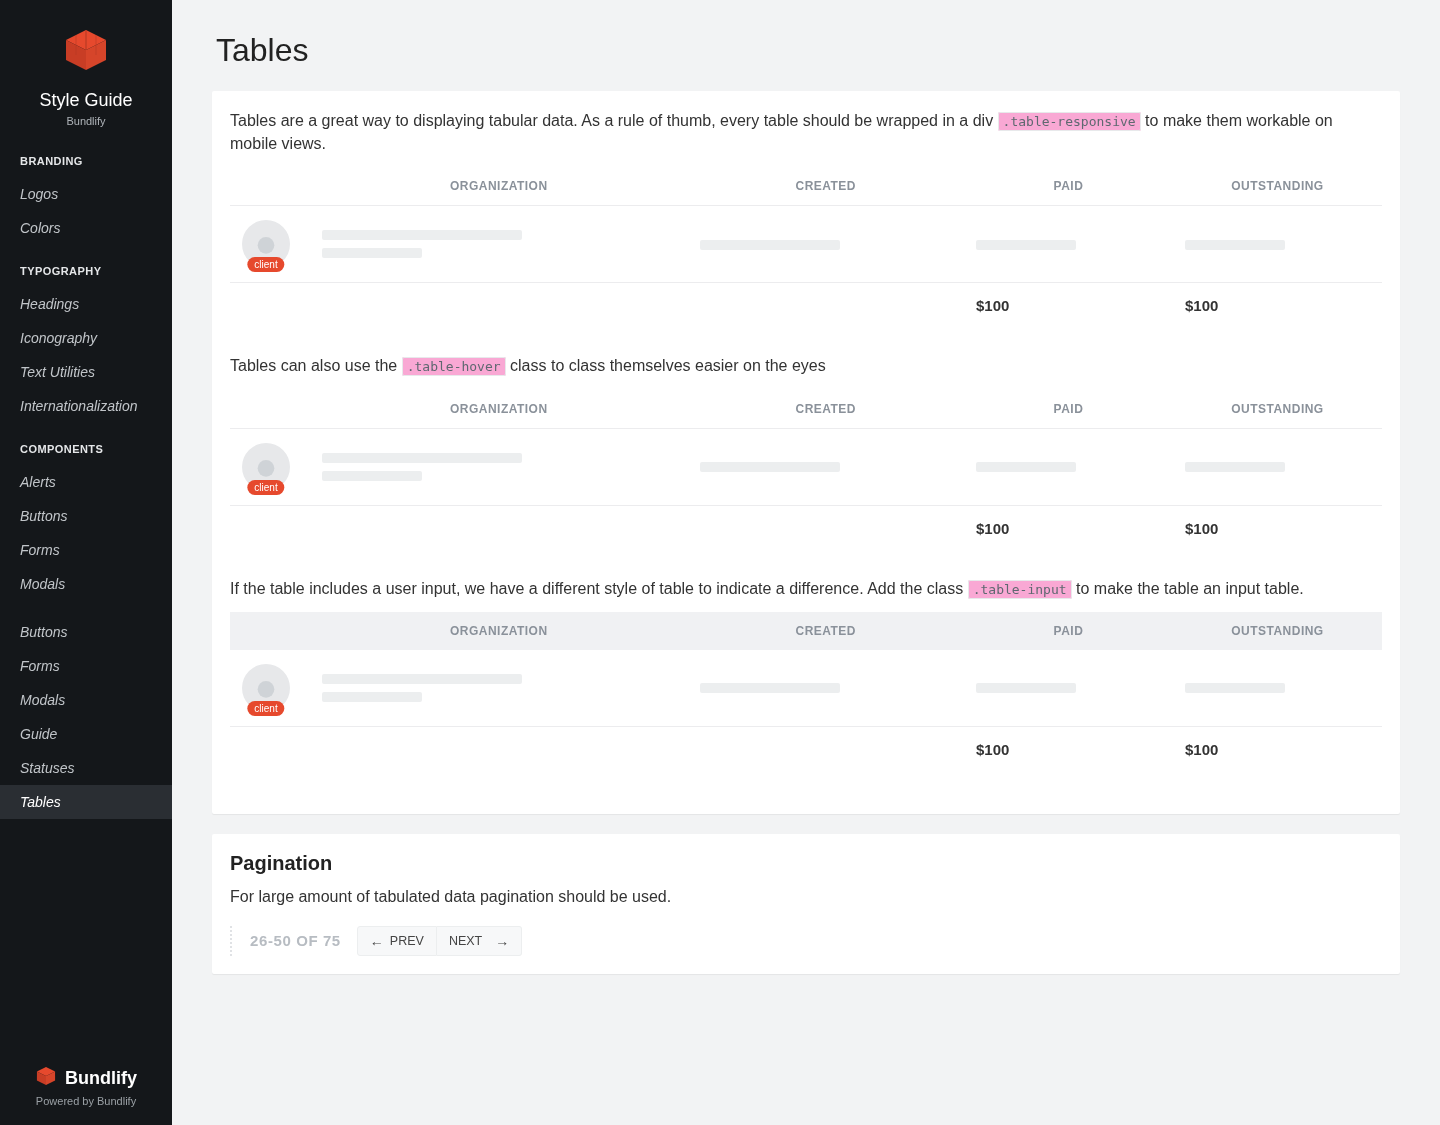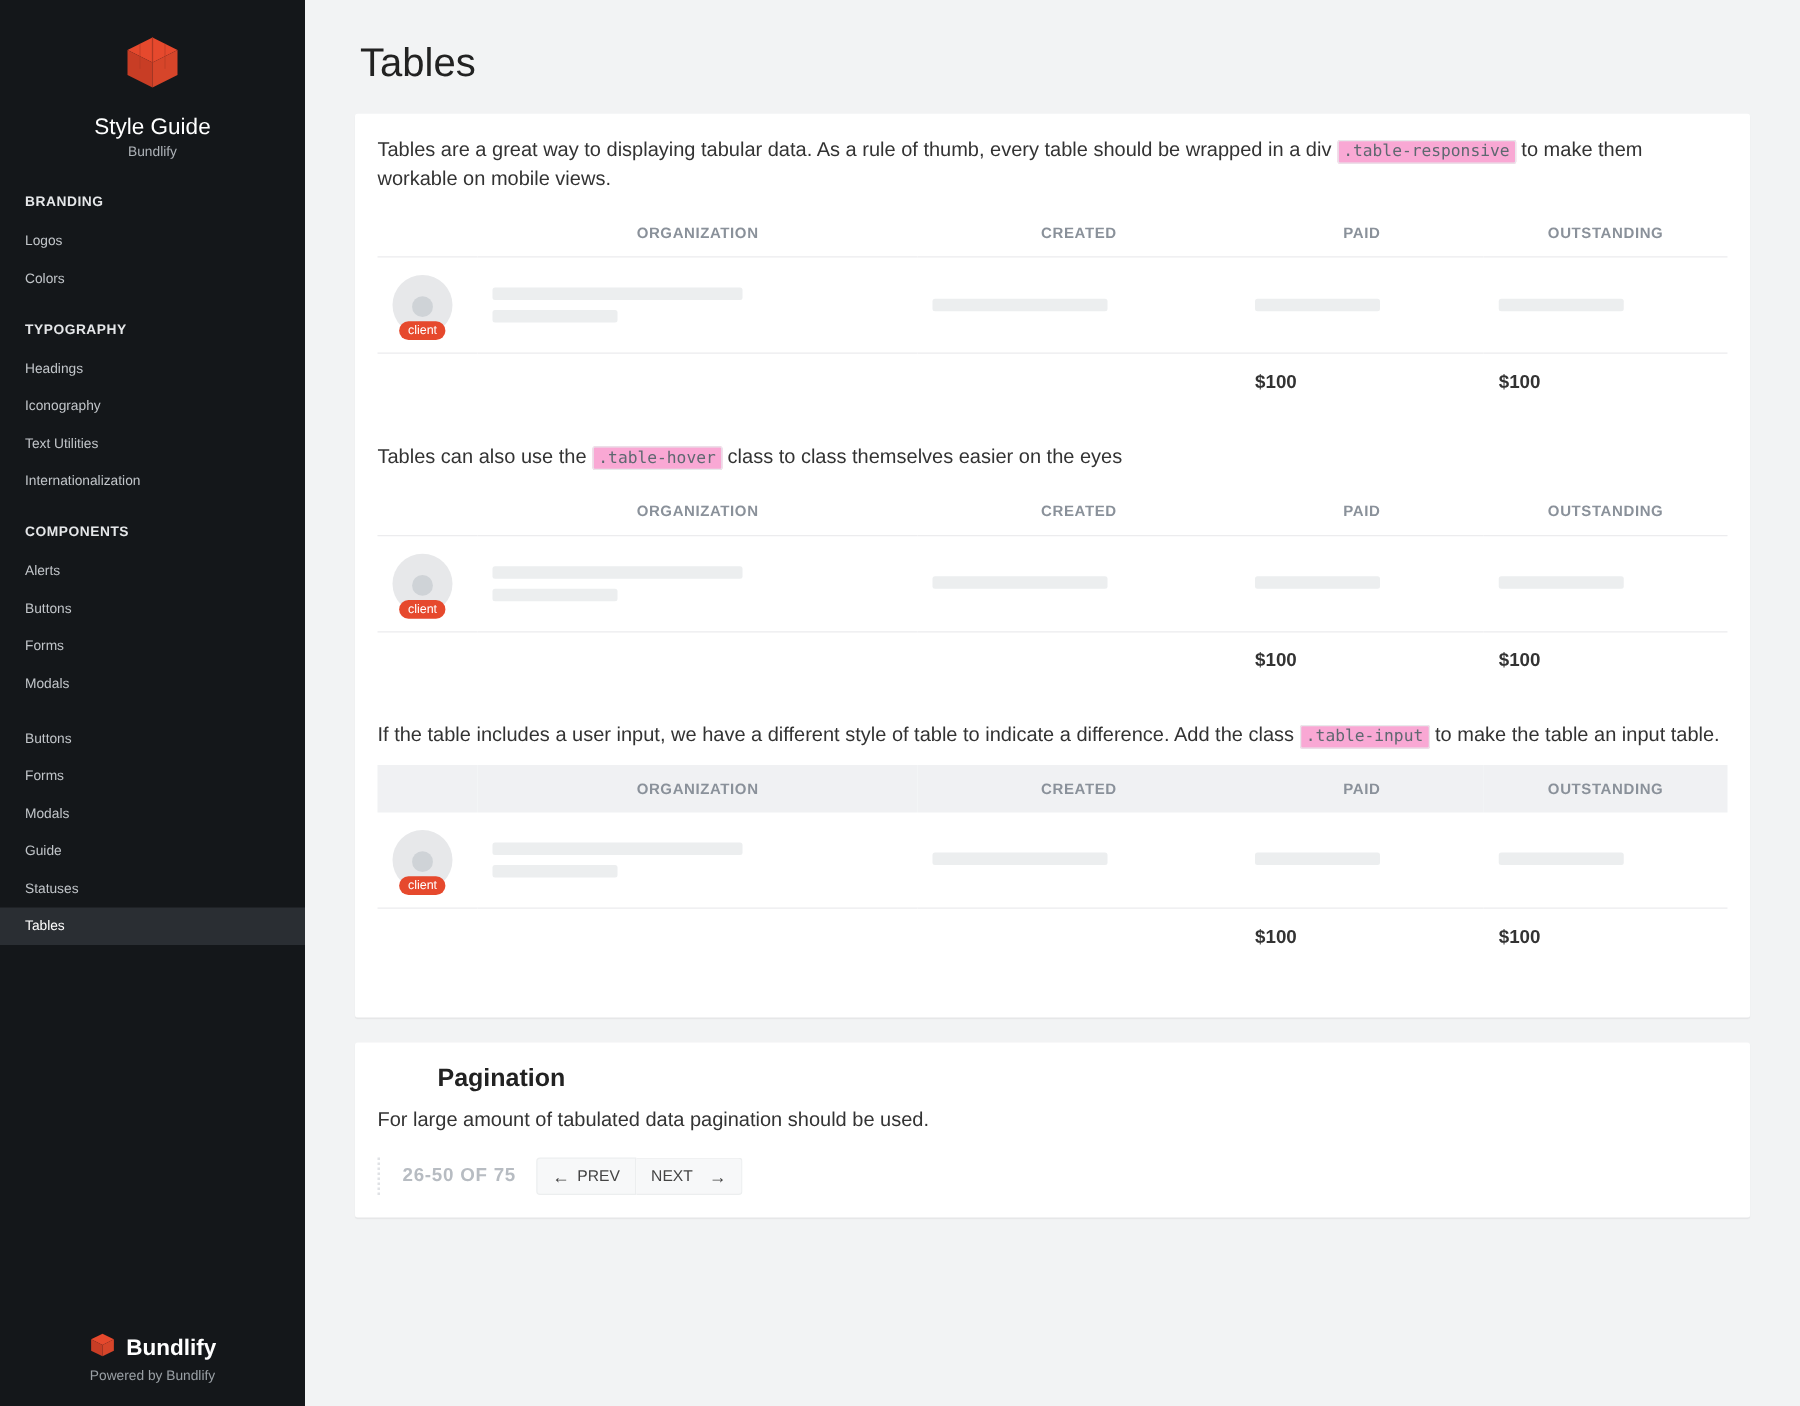--- a/index.html
+++ b/index.html
@@ -1,25 +1,25 @@
 <!DOCTYPE html>
 <html><head>
 <meta charset="utf-8">
 <style>
   * { box-sizing: border-box; margin: 0; padding: 0; }
   html, body { width: 1440px; height: 1125px; font-family: -apple-system, "Helvetica Neue", Helvetica, Arial, sans-serif; color: #222; }
   body { display: flex; background: #f2f3f4; }
   
-  .sidebar { width: 244px; background: #14171a; color: #fff; display: flex; flex-direction: column; padding-top: 28px; flex-shrink: 0; }
+  .sidebar { width: 172px; background: #14171a; color: #fff; display: flex; flex-direction: column; padding-top: 28px; flex-shrink: 0; }
   .brand-top { text-align: center; padding-bottom: 8px; }
   .brand-top .cube { display: inline-block; }
   .brand-top h1 { font-weight: 400; font-size: 18px; margin-top: 14px; }
   .brand-top .sub { font-size: 11px; color: #aeb3b8; margin-top: 4px; }
   .section-label { font-size: 11px; font-weight: 700; letter-spacing: .04em; color: #e5e7e9; padding: 20px 20px 10px 20px; }
-  .nav a, .nav .item { display: block; padding: 9px 20px; font-size: 11px; color: #c1c5c9; text-decoration: none; cursor: pointer; }
+  .nav a, .nav .item { display: block; padding: 9px 20px; font-size: 14px; color: #c1c5c9; text-decoration: none; cursor: pointer; font-style: italic; }
   .nav .item.active { background: #2a2e33; color: #fff; }
   .brand-bottom { margin-top: auto; text-align: center; padding: 14px 0 18px 0; }
   .brand-bottom .row { display: inline-flex; align-items: center; gap: 8px; font-weight: 600; font-size: 18px; }
   .brand-bottom .sub { font-size: 11px; color: #9aa0a5; margin-top: 4px; }
 
   
   .content { flex: 1; padding: 28px 40px 28px 40px; overflow: auto; }
   .page-title { font-size: 32px; font-weight: 400; color: #222; margin: 4px 0 22px 4px; }
   .card { background: #fff; border-radius: 2px; box-shadow: 0 1px 1px rgba(0,0,0,.06); padding: 18px 18px 18px 18px; margin-bottom: 20px; }
 
@@ -44,21 +44,21 @@
   .sk.cellr { width: 100px; }
   .stack { display: flex; flex-direction: column; gap: 8px; }
 
   .avatar-cell { width: 80px; }
   .avatar-wrap { position: relative; width: 48px; height: 48px; }
   .avatar { width: 48px; height: 48px; border-radius: 50%; background: #e7e8ea; display: flex; align-items: flex-end; justify-content: center; overflow: hidden; }
   .avatar svg { width: 40px; height: 40px; margin-bottom: -4px; fill: #cfd3d7; }
   .tag-client { position: absolute; bottom: -4px; left: 50%; transform: translateX(-50%); background: #e6492d; color: #fff; font-size: 10px; font-weight: 500; padding: 2px 7px; border-radius: 9px; }
 
   
-  .card h2 { font-size: 20px; font-weight: 700; margin-bottom: 10px; margin-left: 48px; }
+  .card h2 { font-size: 20px; font-weight: 700; margin-bottom: 10px; }
   .pagination { display: inline-flex; align-items: center; margin-top: 14px; border-left: 2px dotted #e0e2e5; padding-left: 18px; }
   .pagination .status { font-size: 15px; font-weight: 700; letter-spacing: .04em; color: #b7bcc2; margin-right: 16px; }
   .page-btn { display: inline-flex; align-items: center; gap: 6px; background: #f7f8f9; border: 1px solid #eceeef; color: #444; font-size: 12.5px; font-weight: 500; padding: 6px 12px; cursor: pointer; }
   .page-btn .arrow { font-size: 14px; }
   .page-btn + .page-btn { border-left: none; gap: 13px; }
   .page-btn:first-of-type { border-top-left-radius: 3px; border-bottom-left-radius: 3px; }
   .page-btn:last-of-type  { border-top-right-radius: 3px; border-bottom-right-radius: 3px; }
 </style>
 </head>
 <body>

